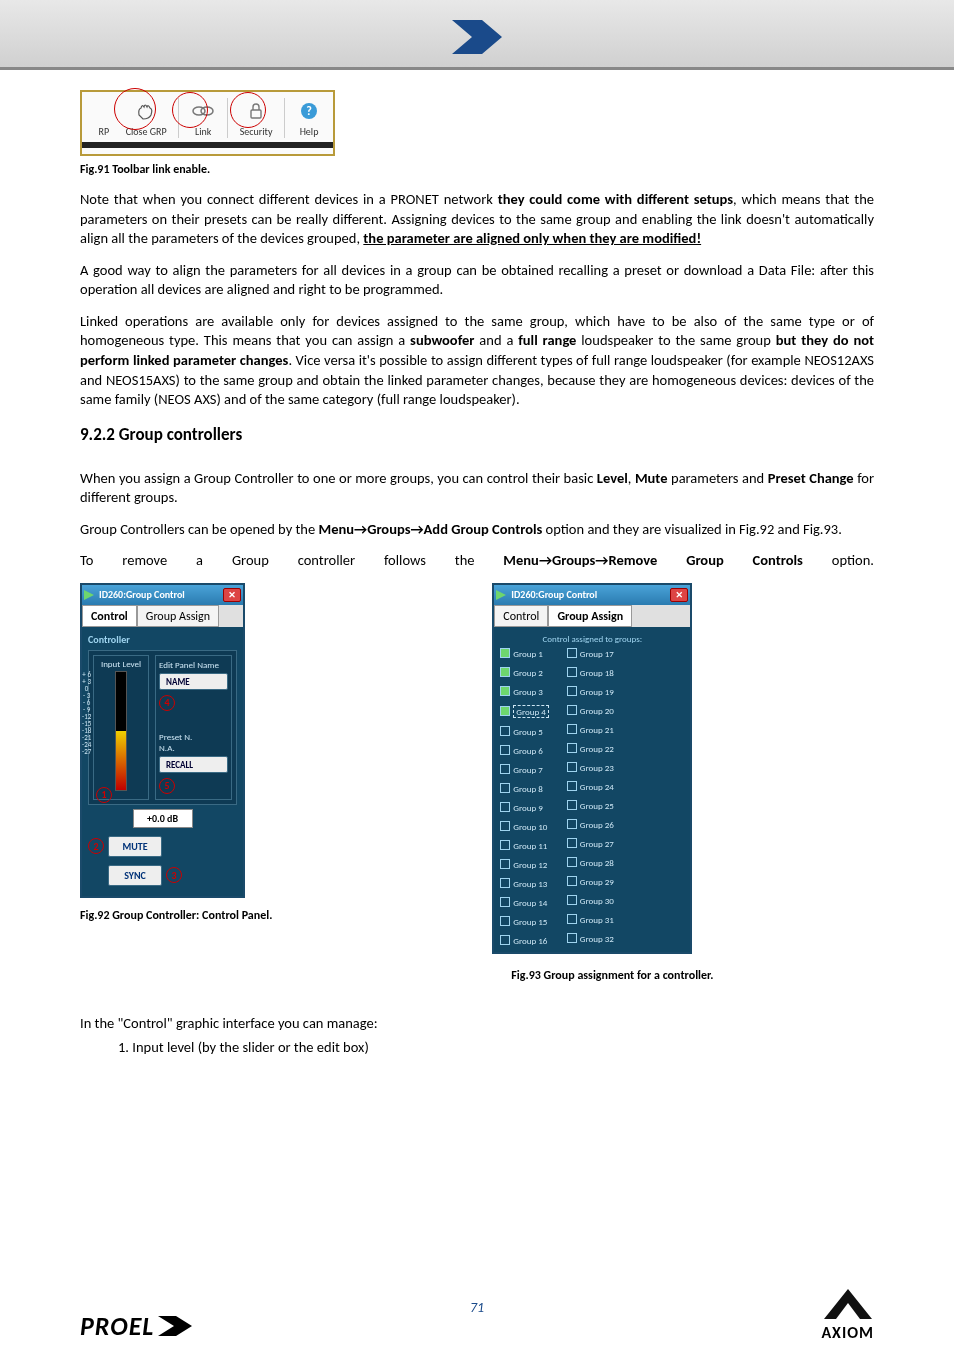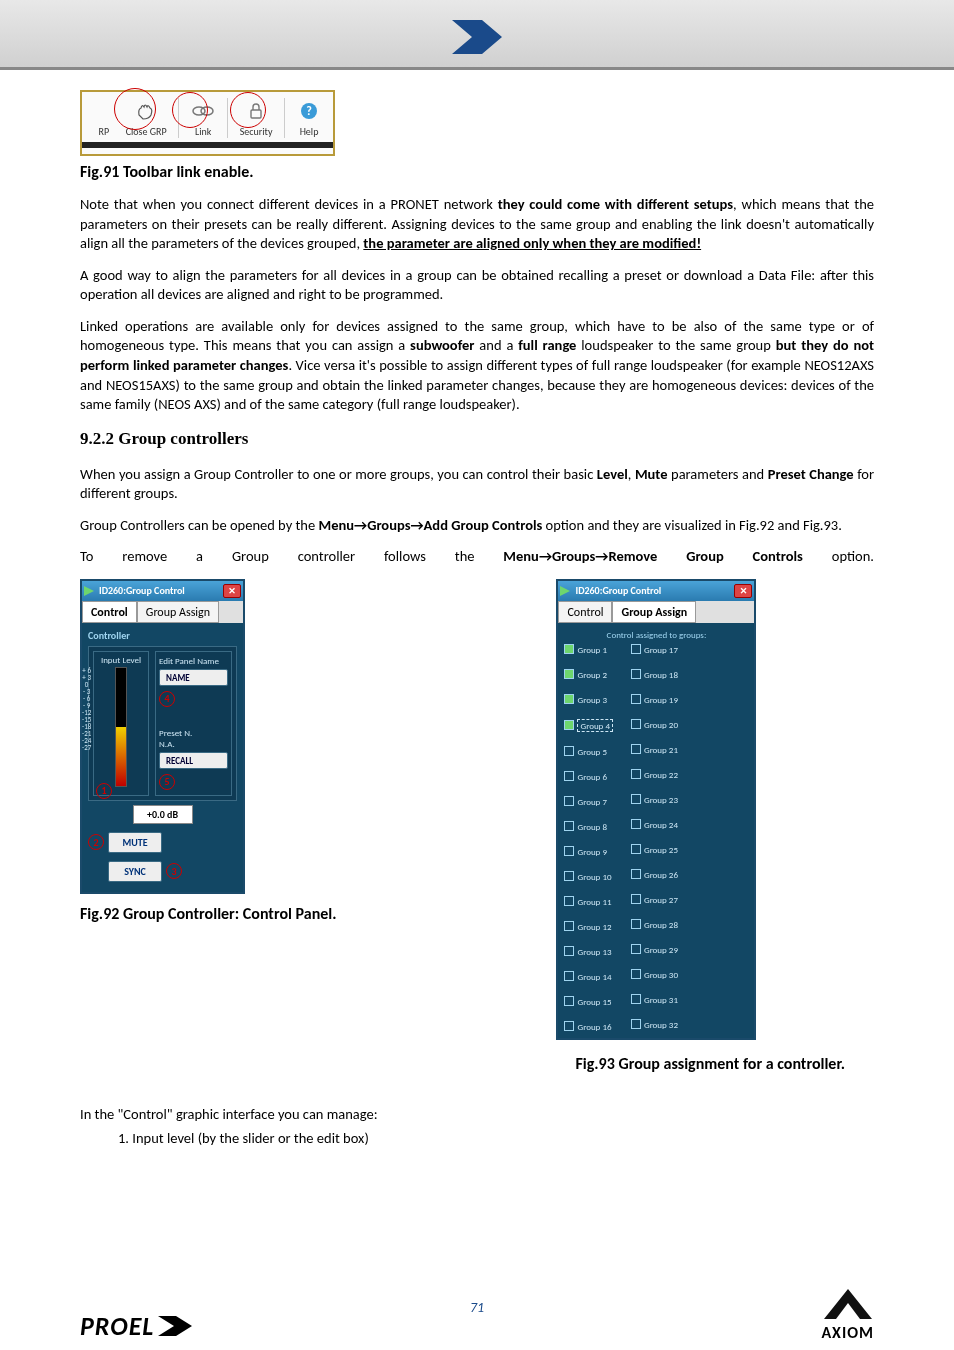--- a/index.html
+++ b/index.html
@@ -9,25 +9,25 @@
   .top-chevron { position: absolute; left: 50%; top: 20px; transform: translateX(-50%); }
 
   
   .toolbar-fig { border: 2px solid #b89a3a; background: #fafafa; width: 255px; padding: 4px 0 6px 0; }
   .toolbar-row { display: flex; justify-content: space-around; align-items: flex-end; padding: 2px 6px; }
   .tb-item { text-align: center; font-size: 10px; color: #333; position: relative; }
   .tb-icon { width: 24px; height: 24px; margin: 0 auto 2px; display: flex; align-items: center; justify-content: center; }
   .tb-sep { height: 40px; width: 1px; background: #ccc; }
   .circ { position: absolute; border: 1px solid #c00; border-radius: 50%; }
 
-  .caption { font-size: 16px; font-weight: bold; margin: 6px 0 14px 0; }
+  .caption { font-size: 12px; font-weight: bold; margin: 6px 0 14px 0; }
   p.body { font-size: 14.5px; line-height: 1.35; text-align: justify; margin-bottom: 12px; }
   .bold { font-weight: bold; }
   .u { text-decoration: underline; }
-  h3.section { font-size: 17px; font-weight: bold; margin: 14px 0 16px 0; font-family: Liberation Serif, serif; }
+  h3.section { font-size: 17px; font-weight: bold; margin: 14px 0 24px 0; }
 
   .figs-row { display: flex; gap: 60px; align-items: flex-start; margin-top: 6px; }
   .fig-col { display: flex; flex-direction: column; }
 
   
   .dlg { border: 2px solid #1a4a6a; background: #fff; width: 165px; font-size: 10px; }
   .dlg-title { background: linear-gradient(#4aa3d8,#2a7bb0); color: #fff; padding: 3px 2px; display: flex; align-items: center; justify-content: space-between; font-weight: bold; }
   .dlg-title .xbtn { background:#d44; color:#fff; border:1px solid #900; width:18px; height:14px; font-size:9px; text-align:center; line-height:12px; border-radius:2px;}
   .tabs { display:flex; background:#e0e0e0; }
   .tab { padding:3px 8px; border:1px solid #999; background:#f4f4f4; font-size:12px; }
@@ -44,21 +44,21 @@
   .namebtn, .recallbtn { display:block; margin:3px auto; background:#eee; color:#003; border:1px solid #3a6a84; padding:2px 6px; font-size:9px; font-weight:bold; border-radius:2px; }
   .val-box { background:#fff; color:#000; border:1px solid #888; padding:2px 4px; margin:4px auto 4px; width:60px; font-weight:bold; font-size:10px; text-align:center;}
   .mutebtn, .syncbtn { display:block; background:#eee; color:#003278; border:1px solid #3a6a84; padding:3px 8px; font-size:10px; font-weight:bold; margin:4px 4px; border-radius:2px; width:54px; text-align:center;}
   .ring { display:inline-flex; align-items:center; justify-content:center; border:1.5px solid #c00; border-radius:50%; width:16px; height:16px; font-size:10px; color:#c00; font-weight:bold;}
 
   
   .dlg2 { border:2px solid #1a4a6a; background:#fff; width:200px; font-size:10px;}
   .ga-body { background:#124764; padding:6px; }
   .ga-head { color:#9fd4ef; font-size:9px; margin-bottom:4px; text-align:center; }
   .ga-grid { display:flex; gap:18px; }
-  .ga-col { display:flex; flex-direction:column; gap:14px; }
+  .ga-col { display:flex; flex-direction:column; gap:8px; }
   .ga-item { display:flex; align-items:center; gap:3px; color:#cde6f4; font-size:9px; white-space:nowrap;}
   .ga-chk { width:10px; height:10px; border:1px solid #9fd4ef; background:#124764; display:inline-block;}
   .ga-chk.on { background:#6ed66e; }
   .boxsel { border:1px dashed #cde6f4; padding:0 2px; }
 
   .list-lead { font-size:14.5px; margin: 18px 0 6px 0; }
   .list-num { font-size:14.5px; margin-left: 38px; }
 
   .footer { position:absolute; bottom:8px; left:80px; right:80px; display:flex; justify-content:space-between; align-items:flex-end; }
   .pgnum { position:absolute; bottom:34px; left:50%; transform:translateX(-50%); font-style:italic; font-size:14px; color:#1a4a8a; }

